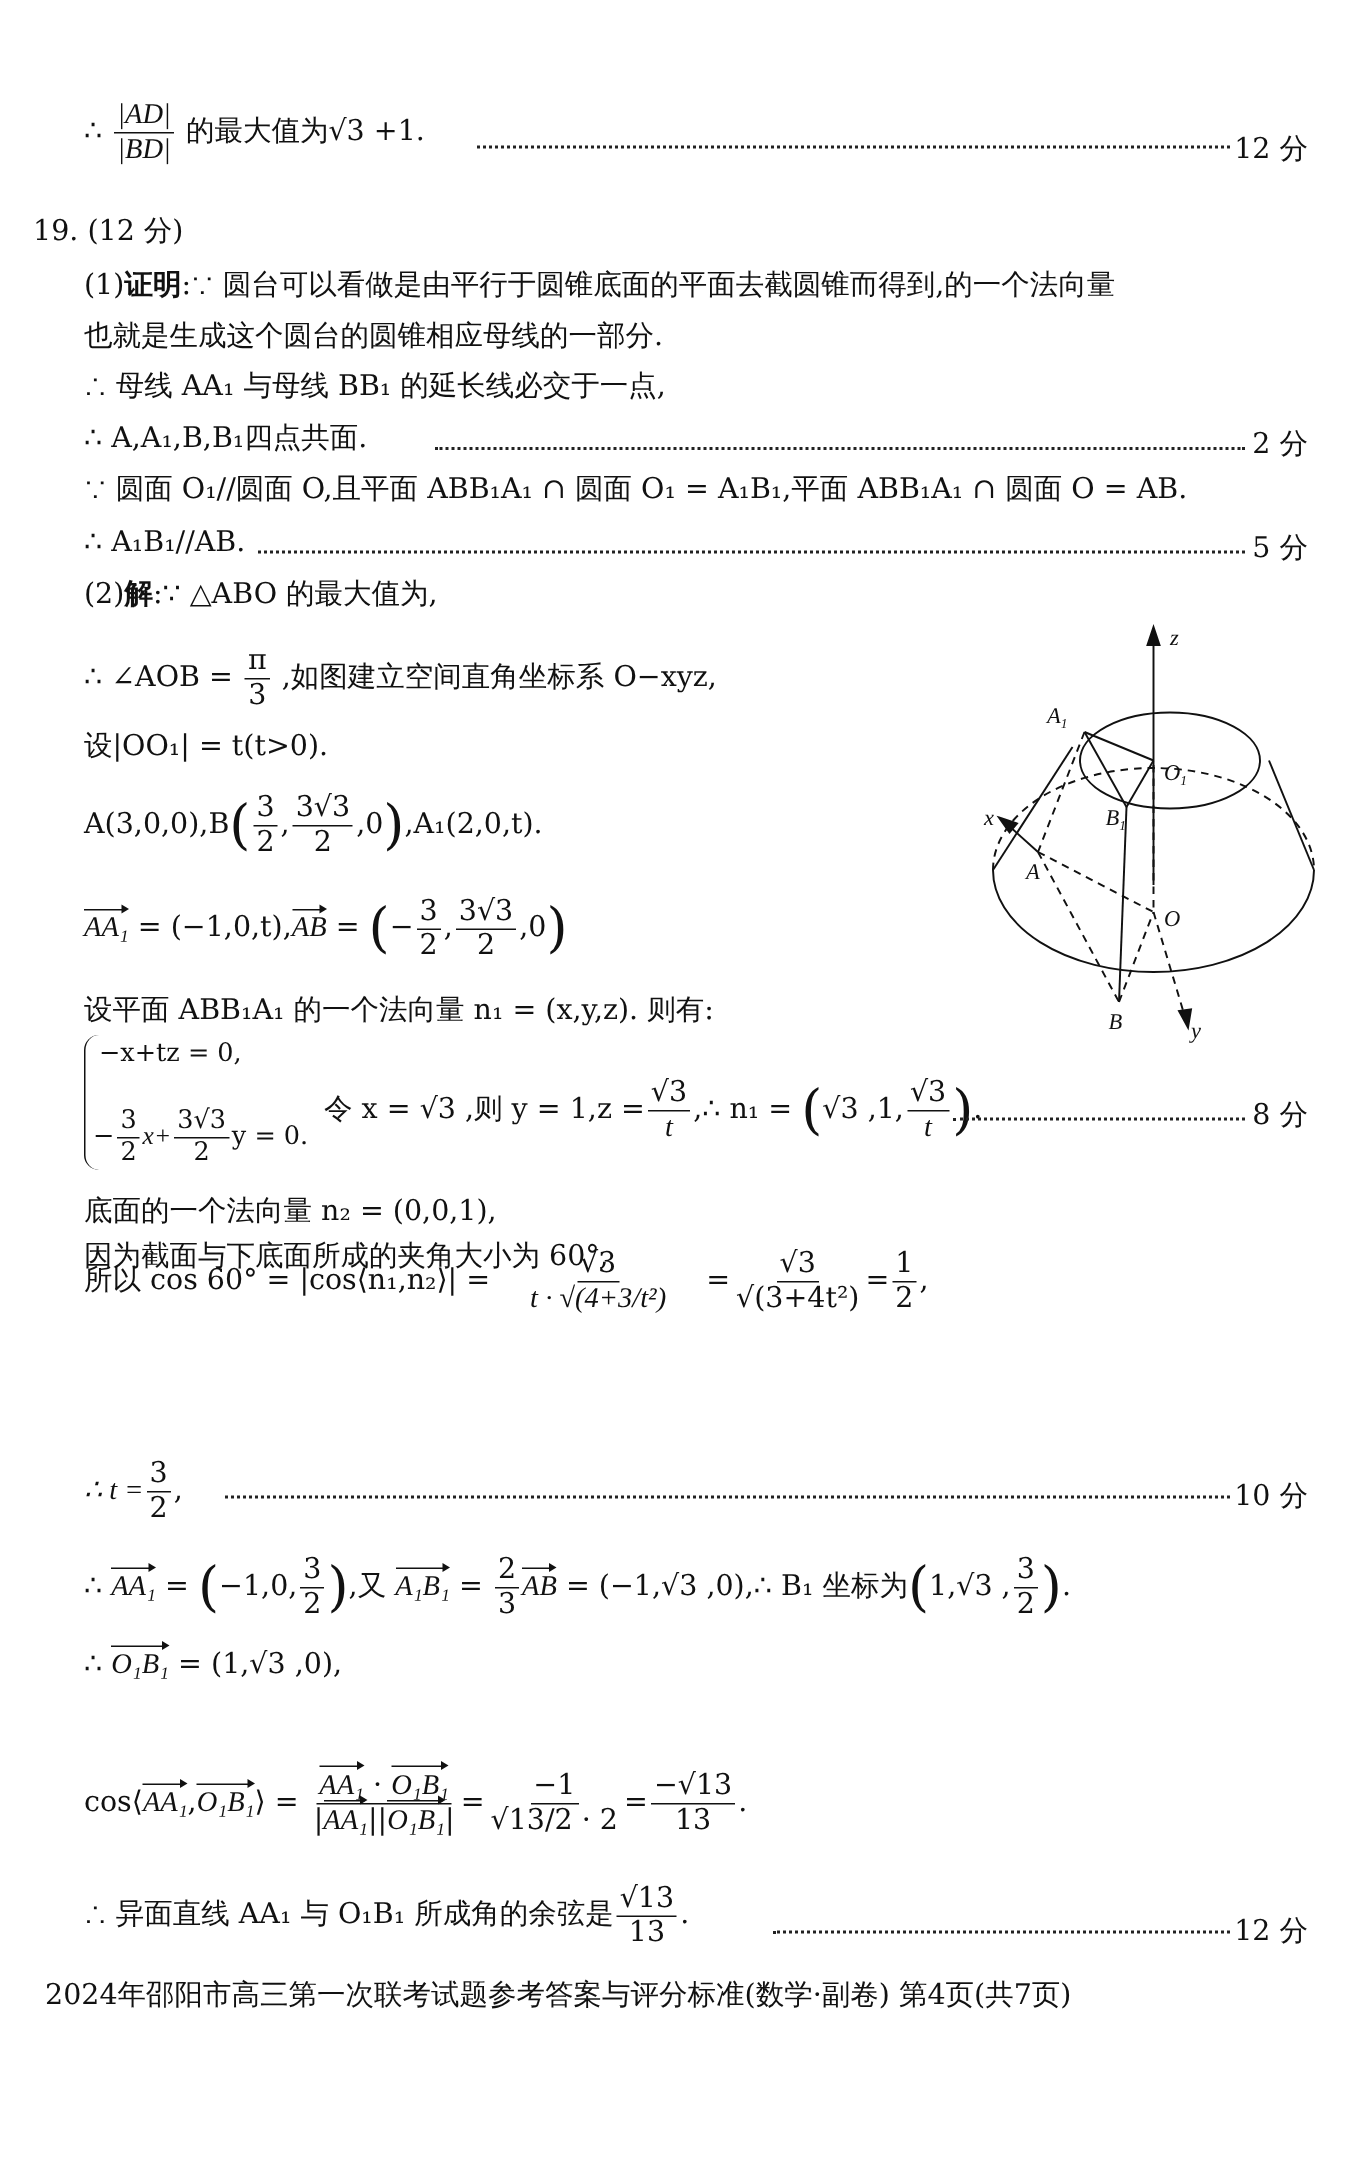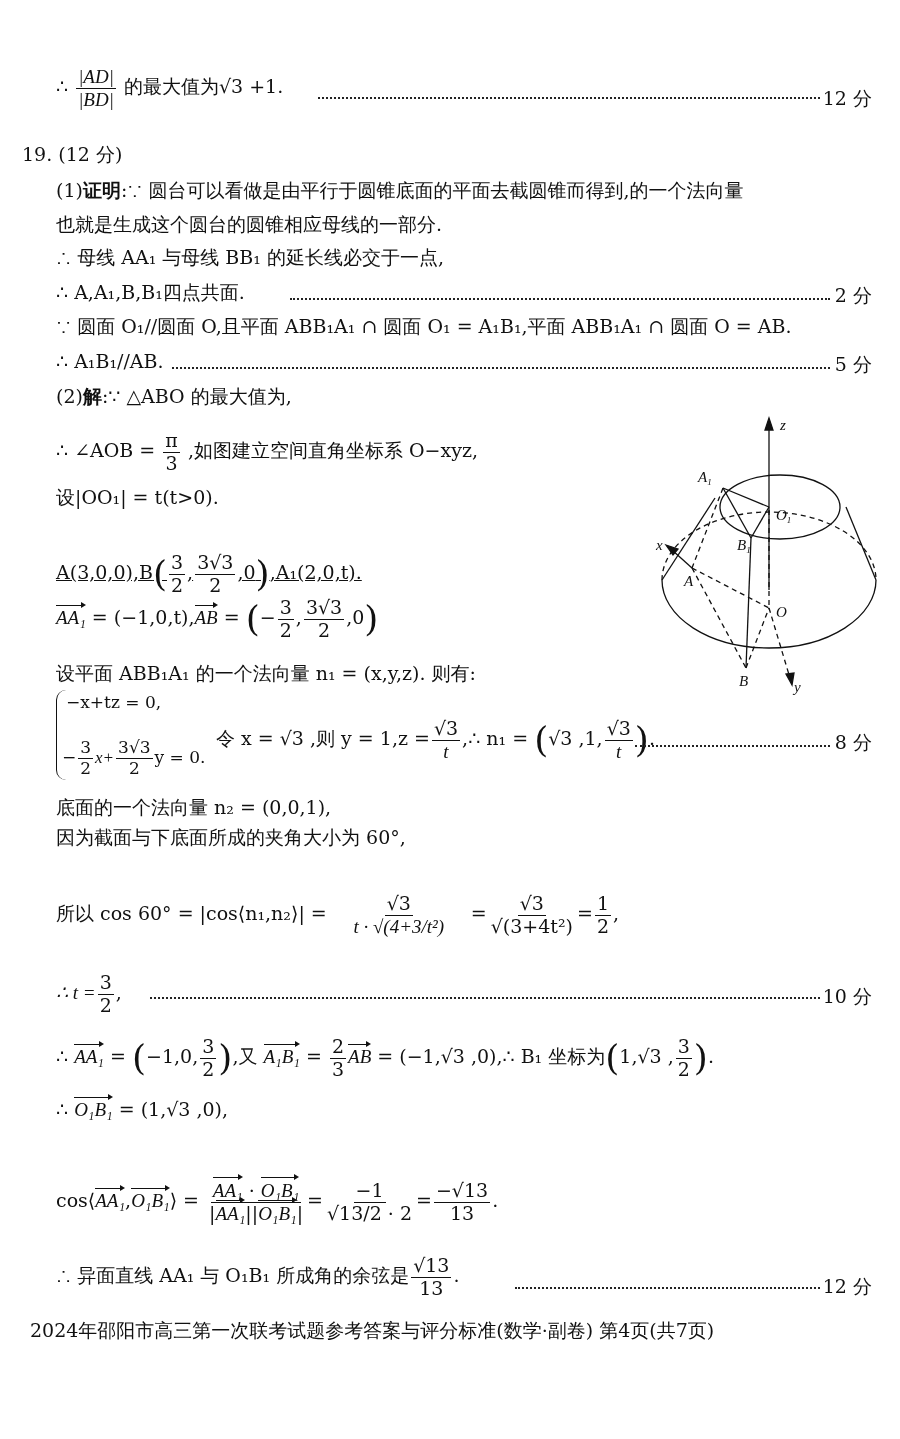--- a/index.html
+++ b/index.html
@@ -60,21 +60,21 @@
   <span>∴ ∠AOB =</span>
   <span class="frac">
       <span class="num">π</span>
       <span>3</span>
     </span>
   <span>,如图建立空间直角坐标系 O−xyz,</span>
 </div>
 
 <div class="ln" style="top:488px;">设|OO₁| = t(t&gt;0).</div>
 
-<div class="ln" style="top:552px;text-decoration:underline;">
+<div class="ln" style="top:528px;">
   <span>A(3,0,0),B</span><span class="big">(</span><span class="frac">
       <span class="num">3</span>
       <span>2</span>
     </span>,<span class="frac">
       <span class="num">3√3</span>
       <span>2</span>
     </span><span>,0</span><span class="big">)</span><span>,A₁(2,0,t).</span>
 </div>
 
 <div class="ln" style="top:597px;">
@@ -108,21 +108,21 @@
       <span class="num">√3</span>
       <span class="i">t</span>
     </span><span class="big">)</span>.
 </div>
 <div class="dots" style="left:635px; right:70px; top:745px;"></div>
 <div class="score" style="top:730px;">8 分</div>
 
 <div class="ln" style="top:798px;">底面的一个法向量 n₂ = (0,0,1),</div>
 <div class="ln" style="top:828px;">因为截面与下底面所成的夹角大小为 60°,</div>
 
-<div class="ln" style="top:893px;">
+<div class="ln" style="top:832px;">
   <span>所以 cos 60° = |cos⟨n₁,n₂⟩| =</span><span class="frac" style="min-width:140px;">
       <span class="num">√3</span>
       <span class="i">t · √(4+3/t²)</span>
     </span>=<span class="frac">
       <span class="num">√3</span>
       <span>√(3+4t²)</span>
     </span>=<span class="frac">
       <span class="num">1</span>
       <span>2</span>
     </span>,

